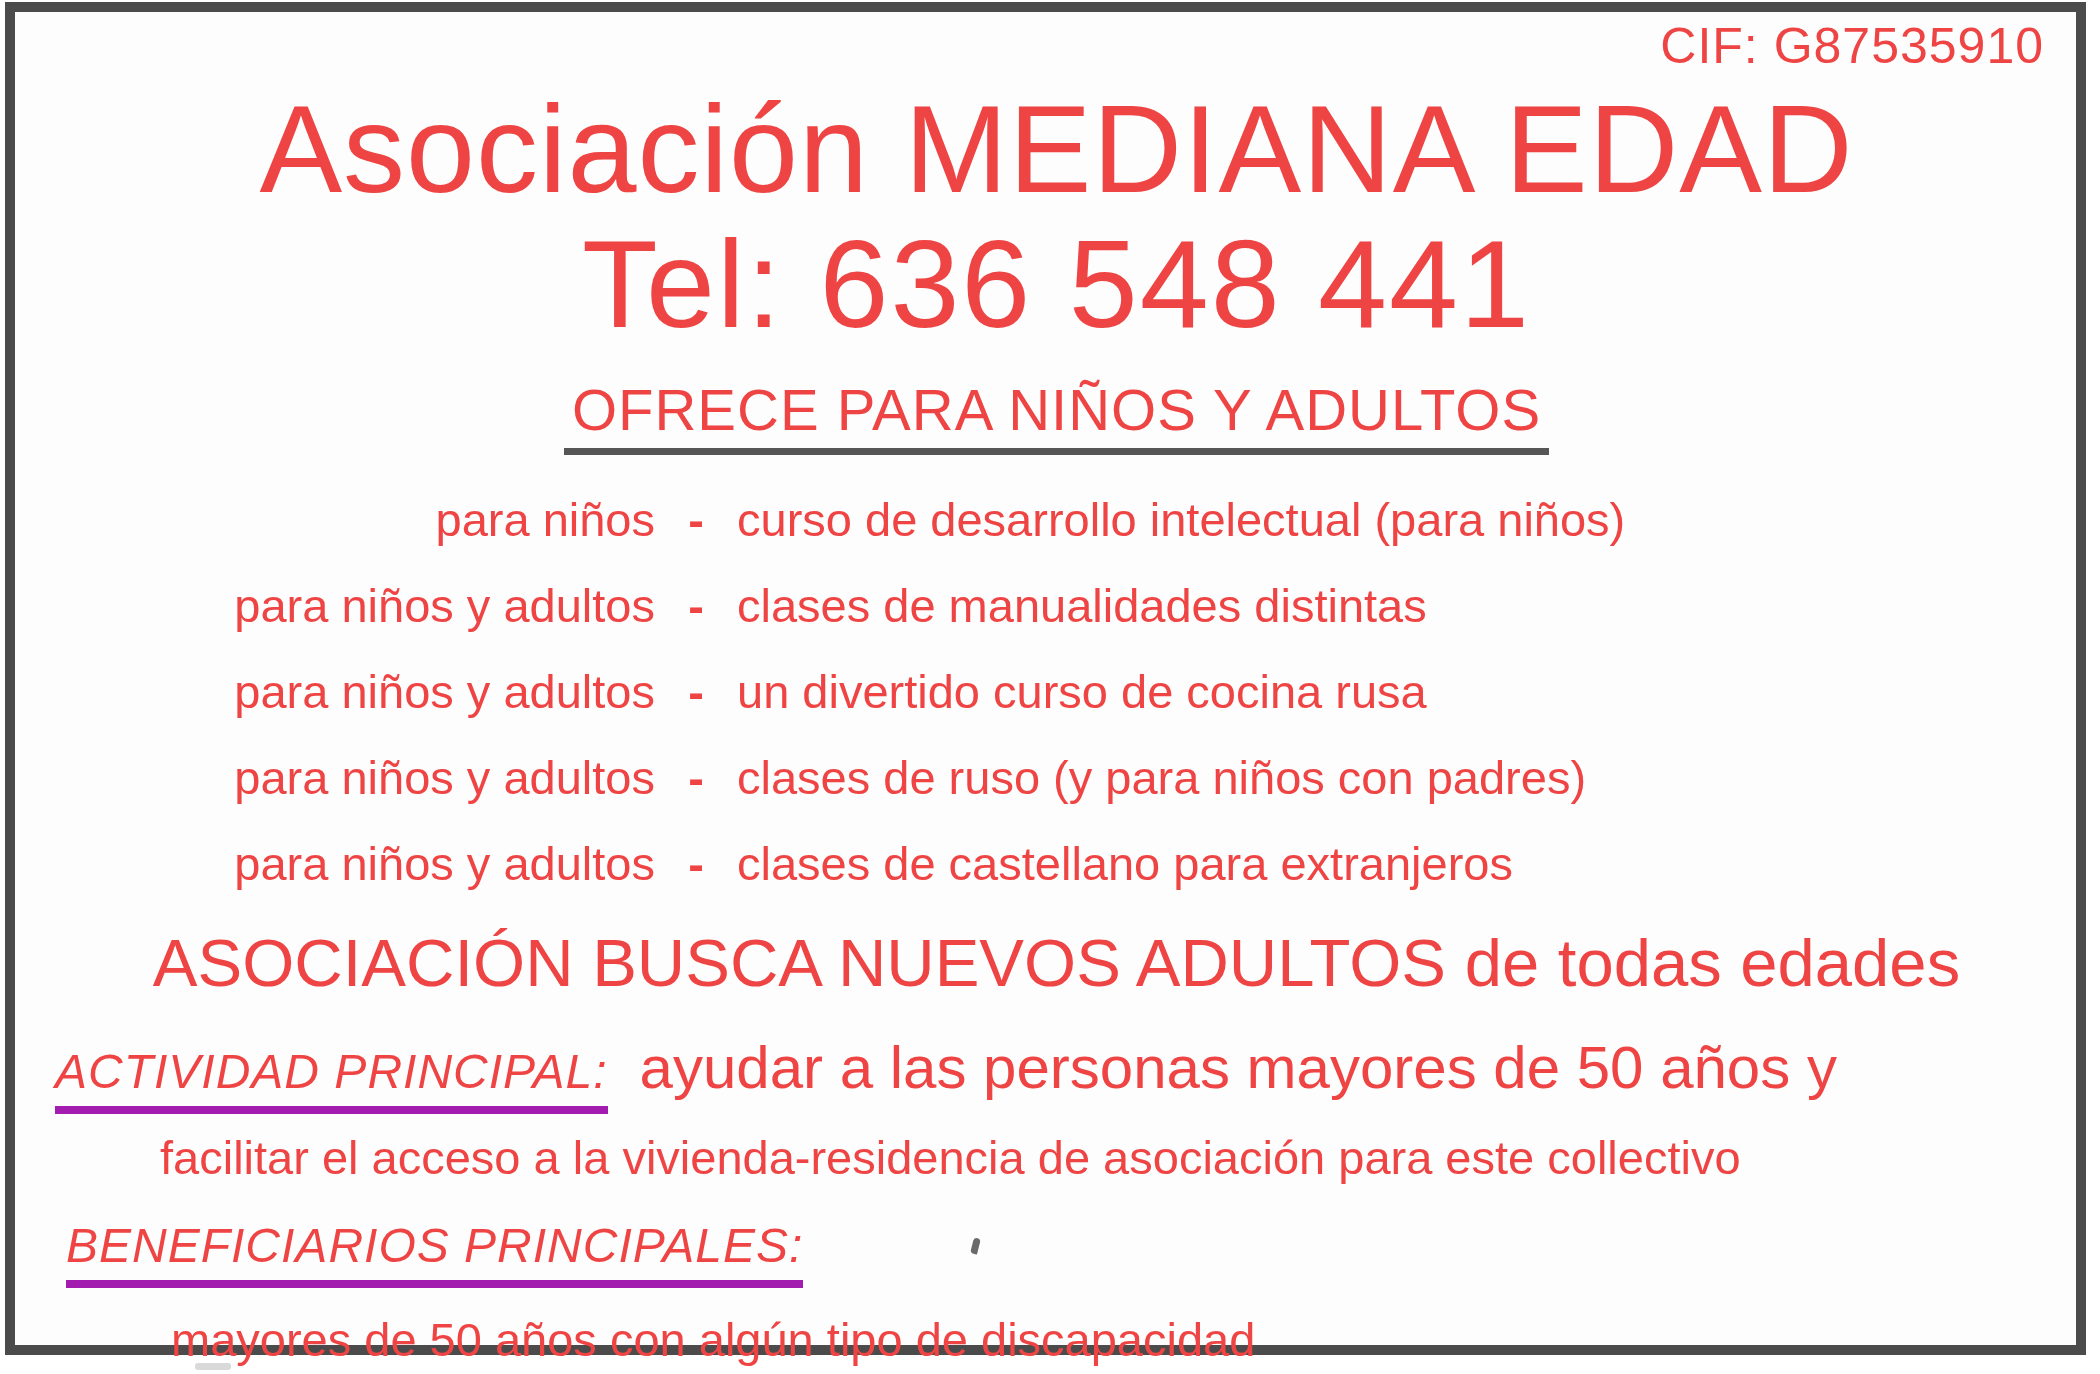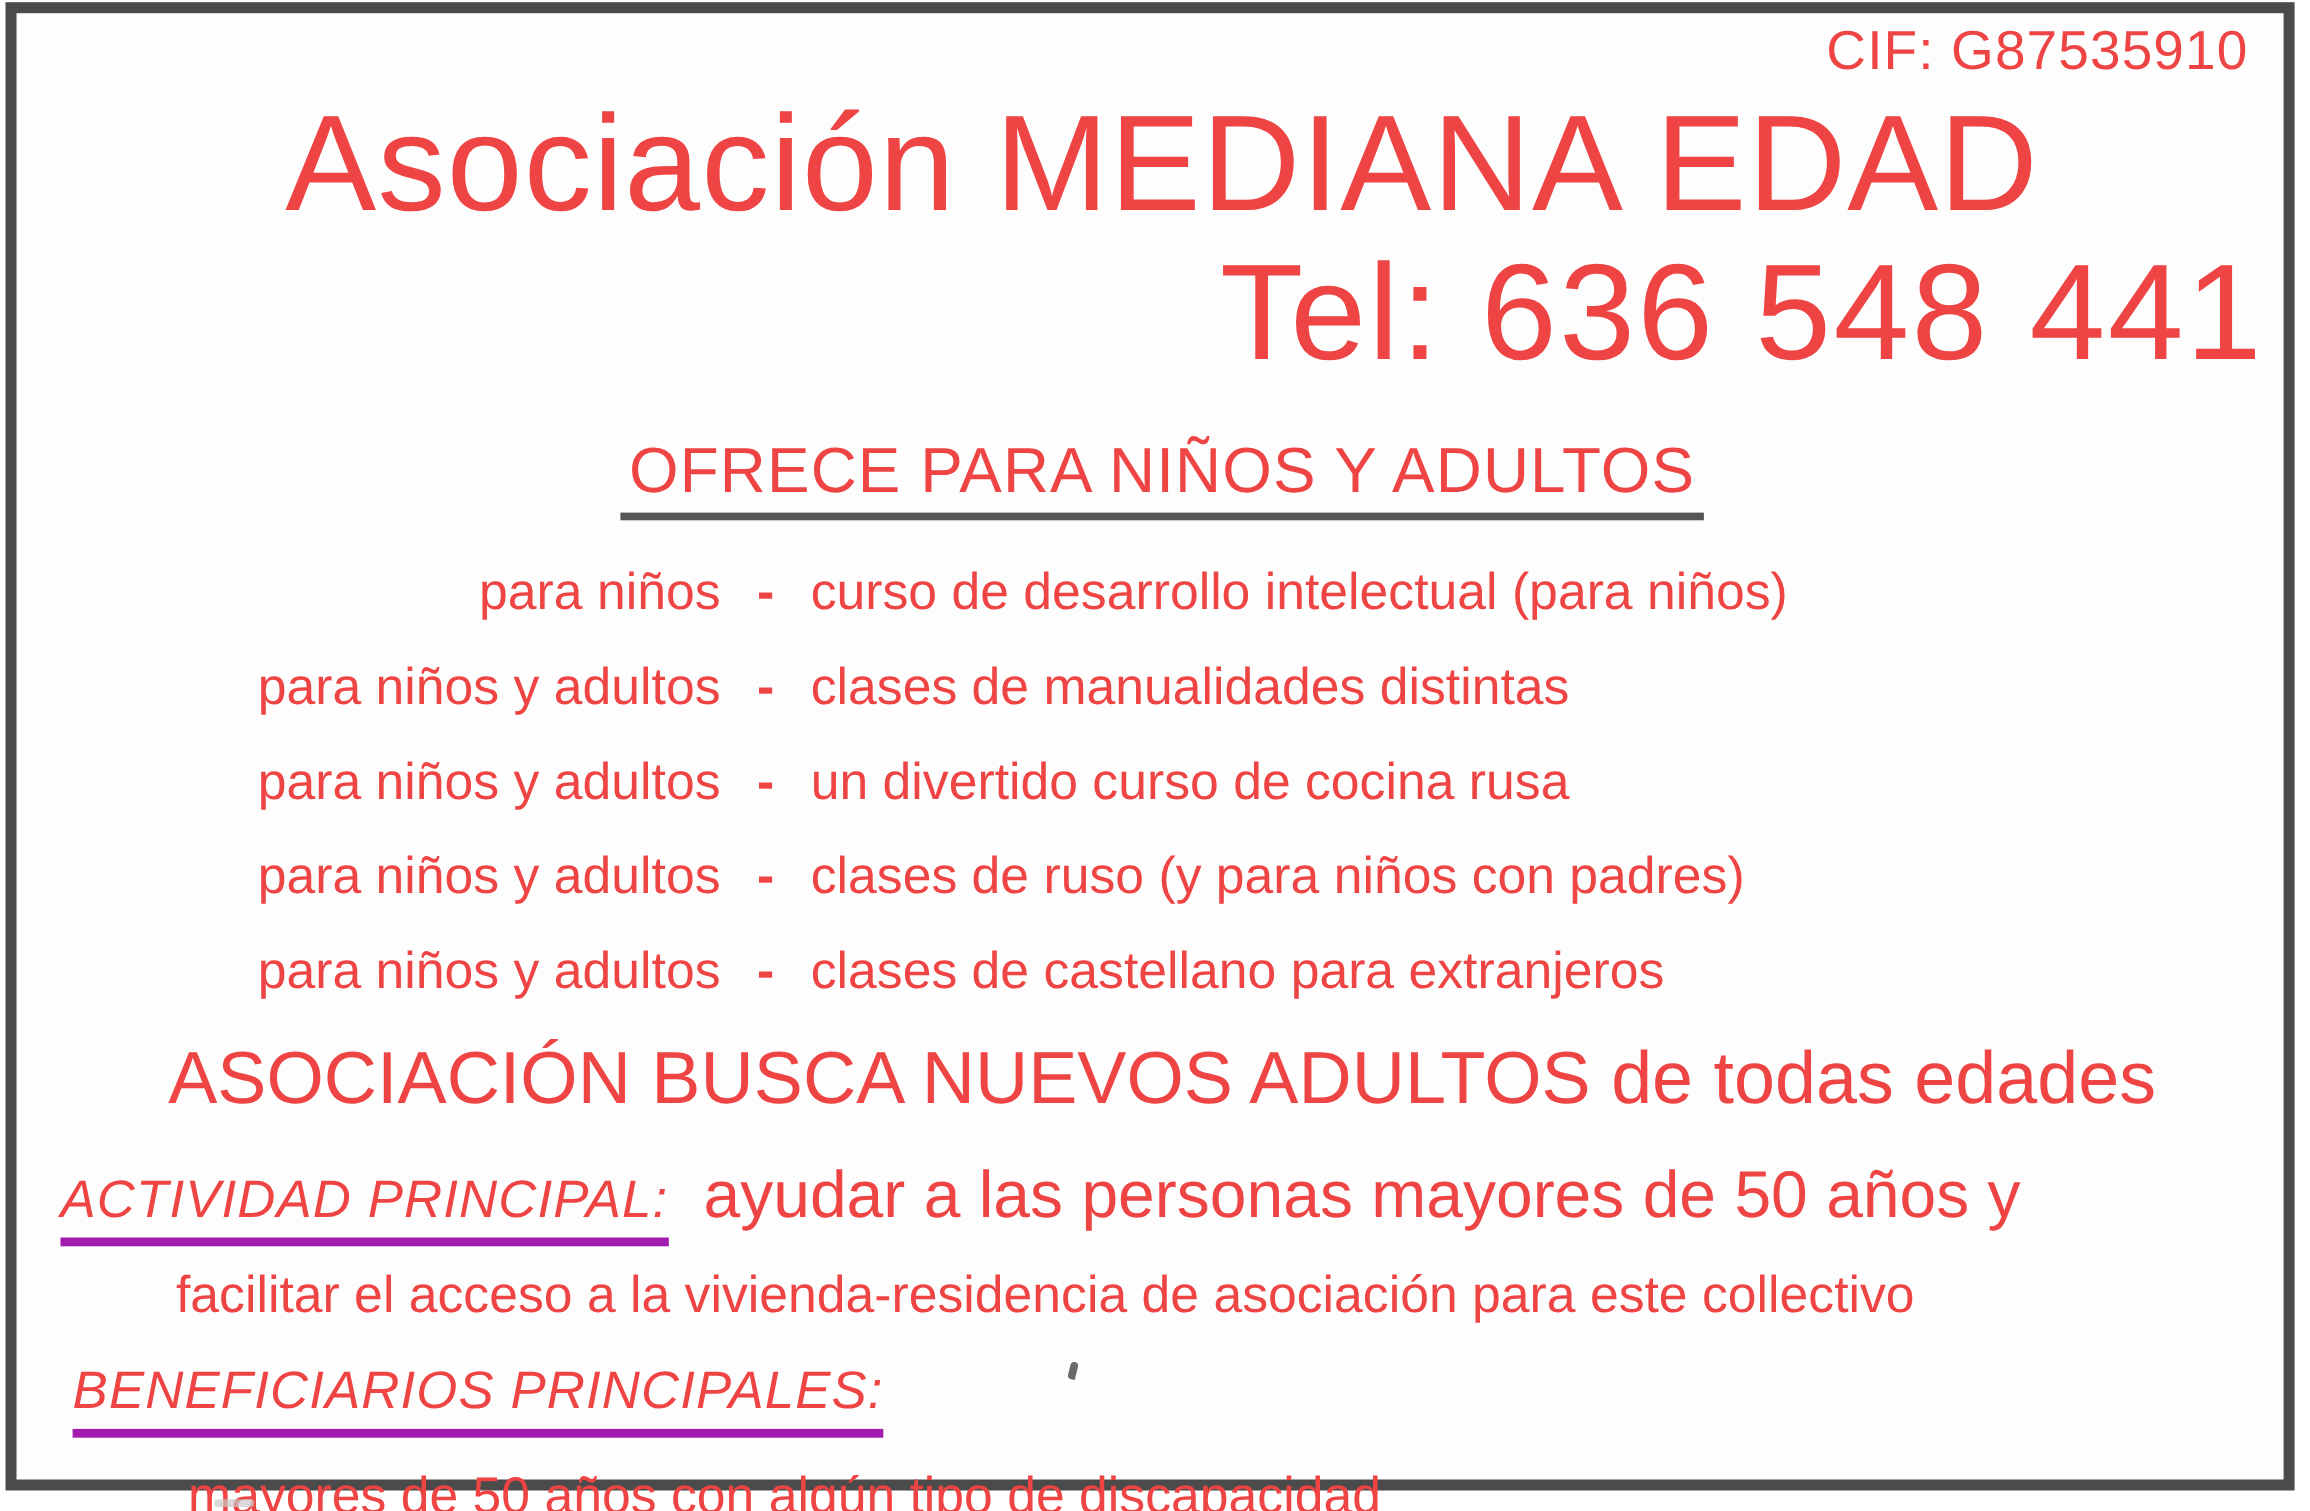--- a/index.html
+++ b/index.html
@@ -38,28 +38,28 @@
     margin: 11px;
     text-align: center;
     font-size: 124px;
     font-weight: normal;
     line-height: 1.0;
     letter-spacing: 1px;
     white-space: nowrap;
   }
   .tel {
     margin-top: 10px;
-    text-align: right;
+    text-align: center;
     font-size: 124px;
     line-height: 1.0;
     letter-spacing: 2px;
     white-space: nowrap;
   }
   .ofrece-wrap {
-    margin-top: 52px;
+    margin-top: 34px;
     text-align: center;
   }
   .ofrece {
     display: inline-block;
     font-size: 58px;
     line-height: 1.05;
     letter-spacing: 1px;
     padding: 0 8px 8px 8px;
     border-bottom: 7px solid #565656;
     white-space: nowrap;

